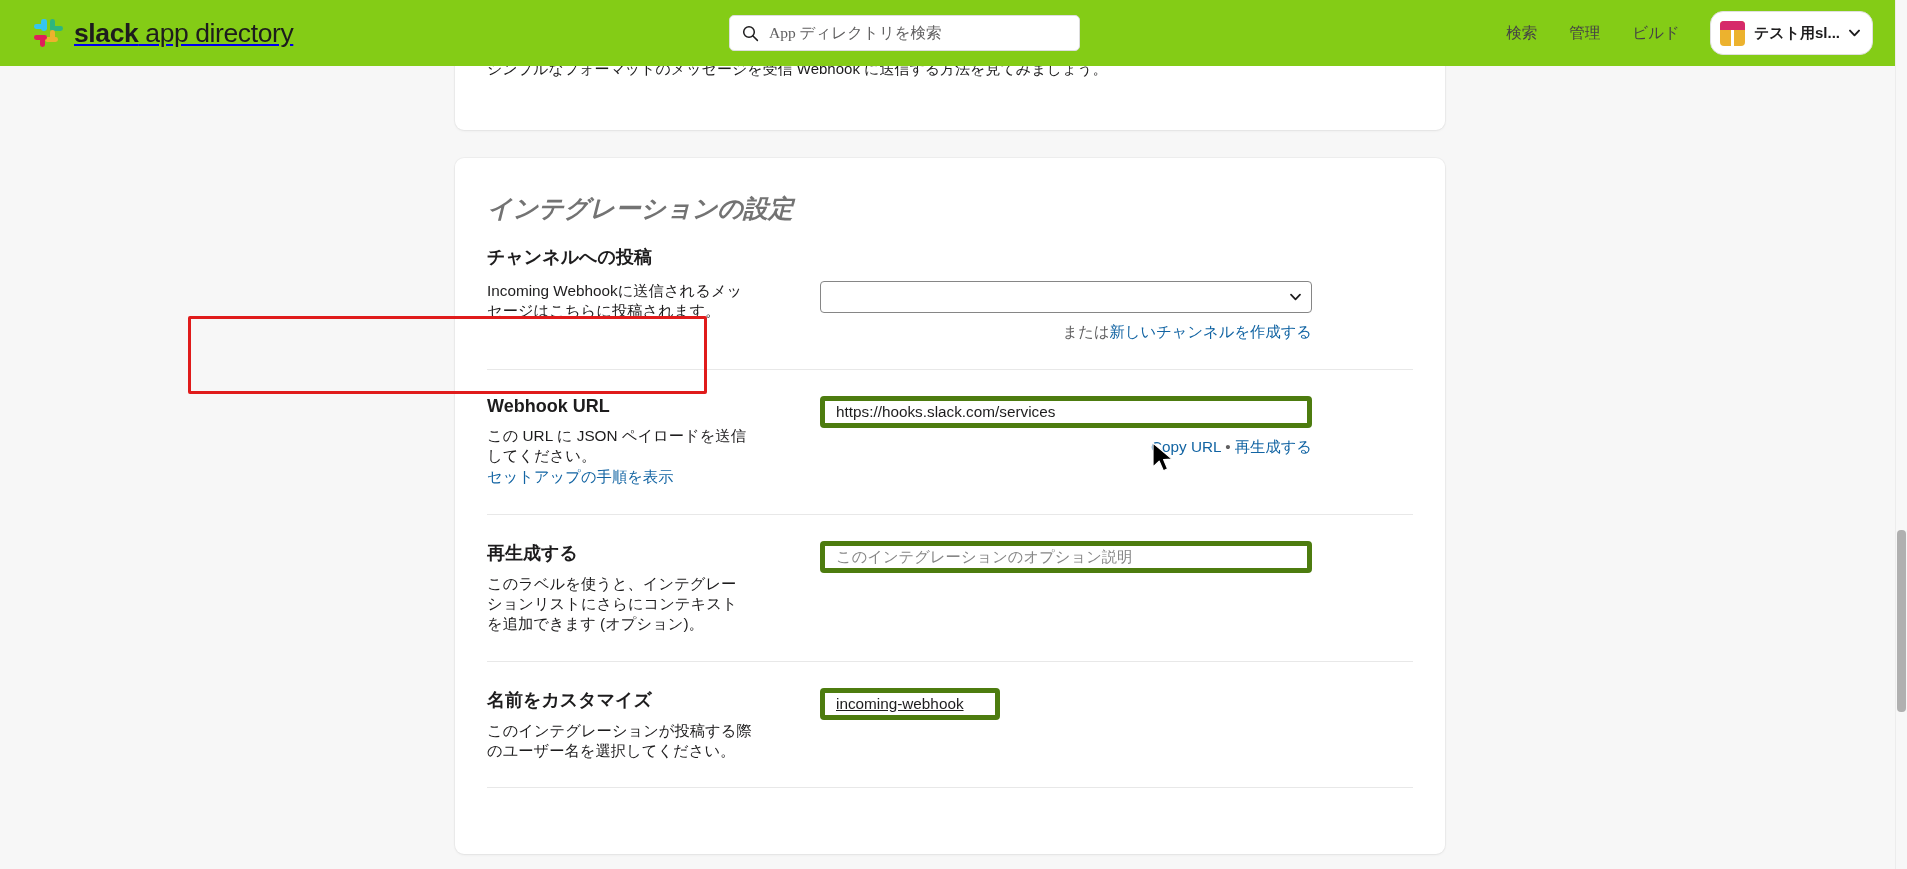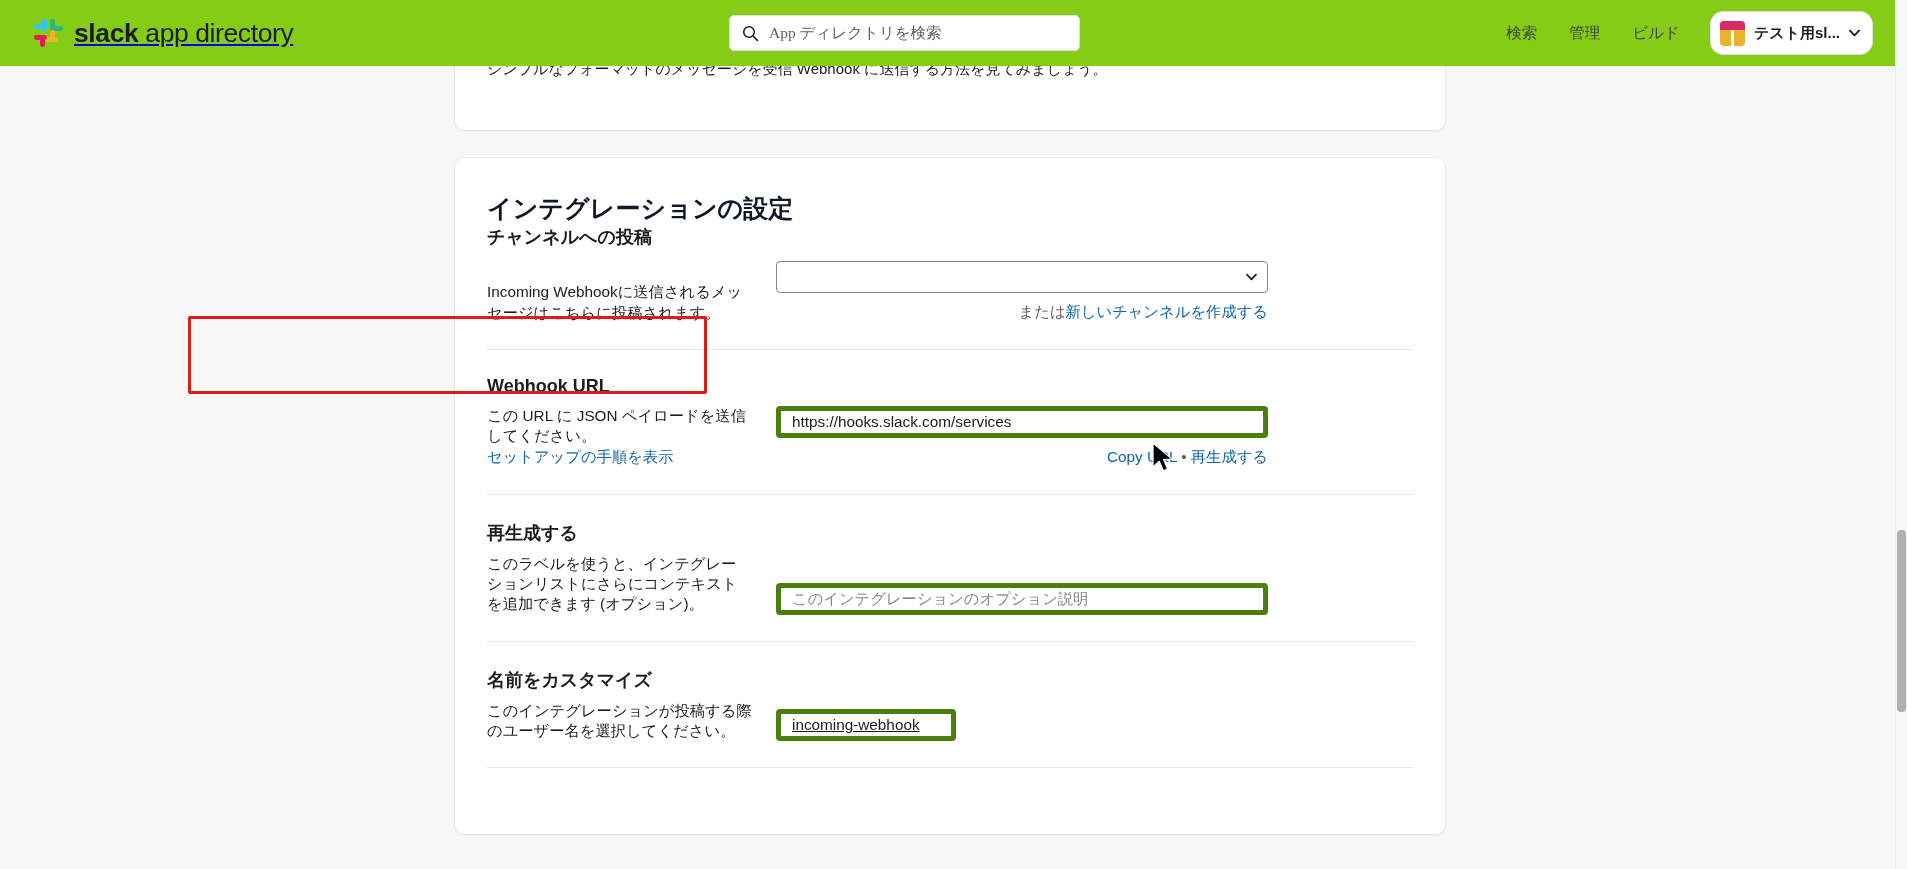--- a/index.html
+++ b/index.html
@@ -192,35 +192,38 @@
     position: absolute;
     left: 455px;
     top: 92px;
     width: 990px;
     padding: 34px 32px 40px 32px;
   }
 
   .section-title {
     font-size: 25px;
     font-weight: 700;
-    color: #0f172a;
+    color: #737373;
     letter-spacing: 0.1px;
+    margin-bottom: 20px;
+    font-style: italic;
   }
 
   .sub-title {
     font-size: 18px;
     font-weight: 700;
     color: #1d1c1d;
     margin-bottom: 12px;
   }
 
   
   .form-row {
     display: flex;
-    align-items: flex-end;
+    align-items: flex-start;
+    gap: 44px;
   }
   .col-left {
     width: 285px;
     flex: none;
     padding-right: 20px;
   }
   .col-right {
     flex: 1;
     padding-left: 4px;
   }

